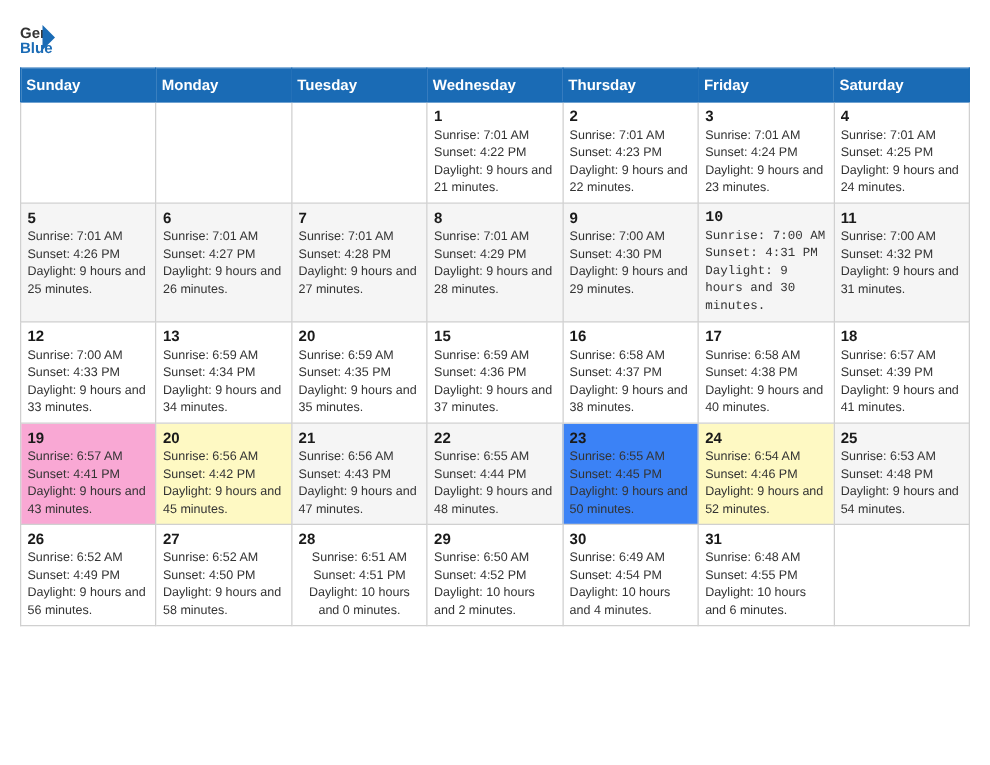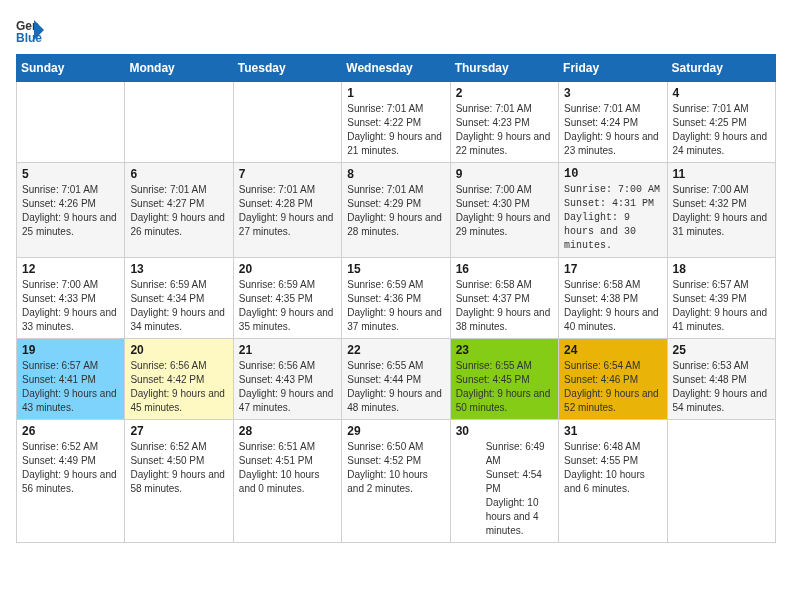--- a/index.html
+++ b/index.html
@@ -227,21 +227,21 @@
 Daylight: 9 hours and 40 minutes.</div>
         </td>
         <td>
           <span class="day-number">18</span>
           <div class="day-info" style="white-space: pre-line;">Sunrise: 6:57 AM
 Sunset: 4:39 PM
 Daylight: 9 hours and 41 minutes.</div>
         </td>
       </tr>
       <tr>
-        <td style="background: #7dd3fc;">
+        <td style="background: #f9a8d4;">
           <span class="day-number">19</span>
           <div class="day-info" style="white-space: pre-line;">Sunrise: 6:57 AM
 Sunset: 4:41 PM
 Daylight: 9 hours and 43 minutes.</div>
         </td>
         <td style="background: #fef9c3;">
           <span class="day-number">20</span>
           <div class="day-info" style="white-space: pre-line;">Sunrise: 6:56 AM
 Sunset: 4:42 PM
 Daylight: 9 hours and 45 minutes.</div>
@@ -251,27 +251,27 @@
           <div class="day-info" style="white-space: pre-line;">Sunrise: 6:56 AM
 Sunset: 4:43 PM
 Daylight: 9 hours and 47 minutes.</div>
         </td>
         <td style="background: rgb(245, 245, 245);">
           <span class="day-number">22</span>
           <div class="day-info" style="white-space: pre-line;">Sunrise: 6:55 AM
 Sunset: 4:44 PM
 Daylight: 9 hours and 48 minutes.</div>
         </td>
-        <td style="background: #84cc16;">
+        <td style="background: #3b82f6;">
           <span class="day-number">23</span>
           <div class="day-info" style="white-space: pre-line;">Sunrise: 6:55 AM
 Sunset: 4:45 PM
 Daylight: 9 hours and 50 minutes.</div>
         </td>
-        <td style="background: #eab308;">
+        <td style="background: #fef9c3;">
           <span class="day-number">24</span>
           <div class="day-info" style="white-space: pre-line;">Sunrise: 6:54 AM
 Sunset: 4:46 PM
 Daylight: 9 hours and 52 minutes.</div>
         </td>
         <td style="background: rgb(245, 245, 245);">
           <span class="day-number">25</span>
           <div class="day-info" style="white-space: pre-line;">Sunrise: 6:53 AM
 Sunset: 4:48 PM
 Daylight: 9 hours and 54 minutes.</div>
@@ -285,33 +285,33 @@
 Daylight: 9 hours and 56 minutes.</div>
         </td>
         <td>
           <span class="day-number">27</span>
           <div class="day-info" style="white-space: pre-line;">Sunrise: 6:52 AM
 Sunset: 4:50 PM
 Daylight: 9 hours and 58 minutes.</div>
         </td>
         <td>
           <span class="day-number">28</span>
-          <div class="day-info" style="white-space: pre-line;">Sunrise: 6:51 AM
+          <div class="day-info" style="white-space: pre-line; text-align: center;">Sunrise: 6:51 AM
 Sunset: 4:51 PM
 Daylight: 10 hours and 0 minutes.</div>
         </td>
         <td>
           <span class="day-number">29</span>
           <div class="day-info" style="white-space: pre-line;">Sunrise: 6:50 AM
 Sunset: 4:52 PM
 Daylight: 10 hours and 2 minutes.</div>
         </td>
         <td>
           <span class="day-number">30</span>
-          <div class="day-info" style="white-space: pre-line; margin-left: 30px;">Sunrise: 6:49 AM
+          <div class="day-info" style="white-space: pre-line;">Sunrise: 6:49 AM
 Sunset: 4:54 PM
 Daylight: 10 hours and 4 minutes.</div>
         </td>
         <td>
           <span class="day-number">31</span>
           <div class="day-info" style="white-space: pre-line;">Sunrise: 6:48 AM
 Sunset: 4:55 PM
 Daylight: 10 hours and 6 minutes.</div>
         </td>
         <td class="empty-cell"></td>

